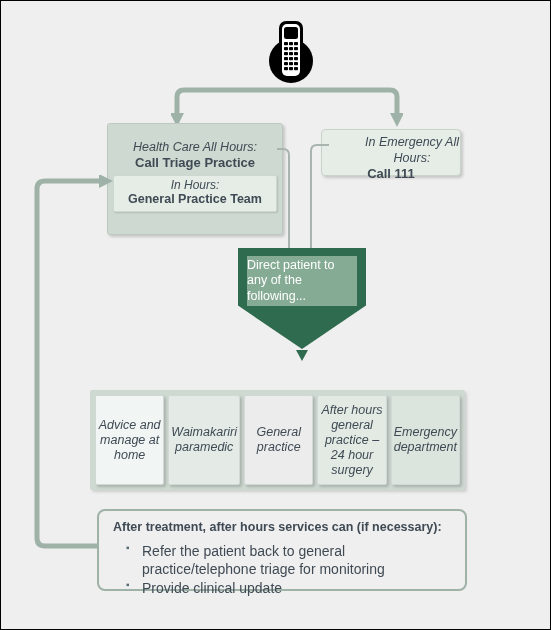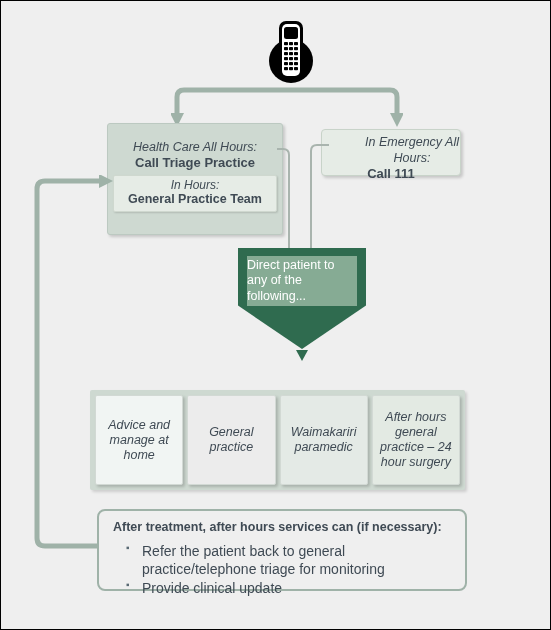--- a/index.html
+++ b/index.html
@@ -302,23 +302,24 @@
     <div class="arrow-inner">Direct patient to any of the following...</div>
   </div>
 
   <svg style="position:absolute;left:294px;top:348px;width:14px;height:14px;" width="14" height="14" viewBox="0 0 14 14" xmlns="http://www.w3.org/2000/svg">
     <polygon points="7,12 1,1 13,1" fill="#2f6b4f"></polygon>
   </svg>
 
 
   <div class="treat-band">
     <div class="treat-cell" style="background:#f1f5f3;">Advice and manage at home</div>
+    <div class="treat-cell" style="background:#e4eae6;">Waimakariri paramedic</div>
     <div class="treat-cell" style="background:#ececec;">General practice</div>
-    <div class="treat-cell" style="background:#e4eae6;">Waimakariri paramedic</div>
     <div class="treat-cell" style="background:#e3eae3;">After hours general practice – 24 hour surgery</div>
+    <div class="treat-cell" style="background:#dbe4dd;">Emergency department</div>
   </div>
 
   <svg style="position:absolute;left:28px;top:174px;width:90px;height:375px;" width="90" height="375" viewBox="0 0 90 375" xmlns="http://www.w3.org/2000/svg">
     <path d="M68 371 L16 371 Q8 371 8 363 L8 14 Q8 6 16 6 L74 6" fill="none" stroke="#9fb2a8" stroke-width="5"></path>
     <polygon points="84,6 70,-1 70,13" fill="#9fb2a8"></polygon>
   </svg>
 
   <div class="note-box">
     <div class="note-title">After treatment, after hours services can (if necessary):</div>
     <ul class="note-list">

